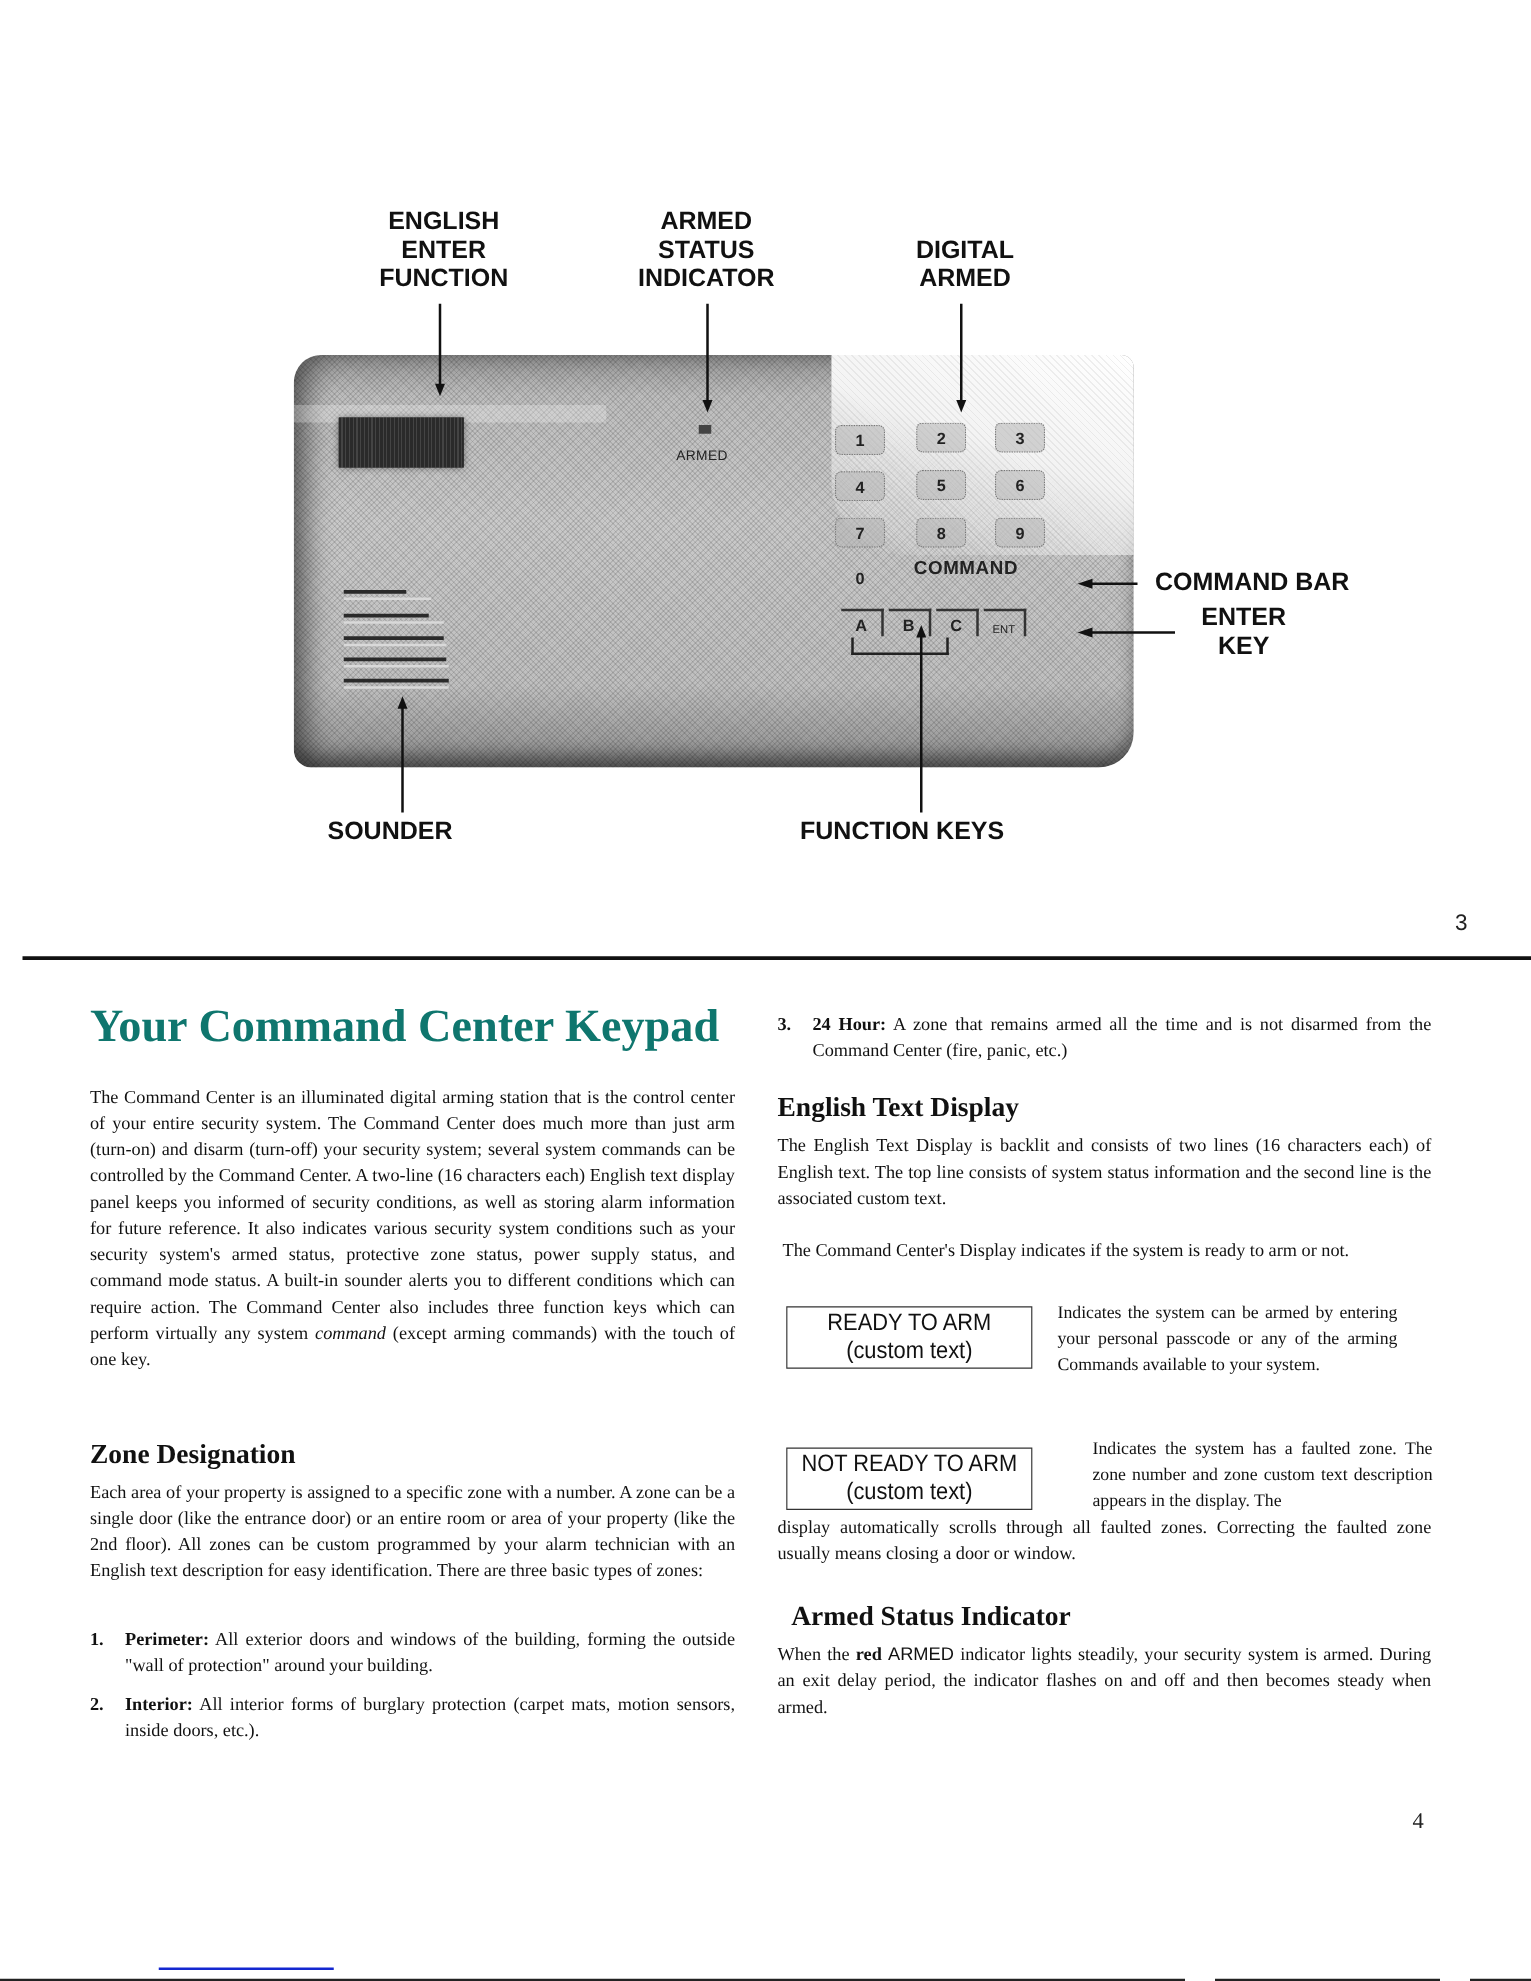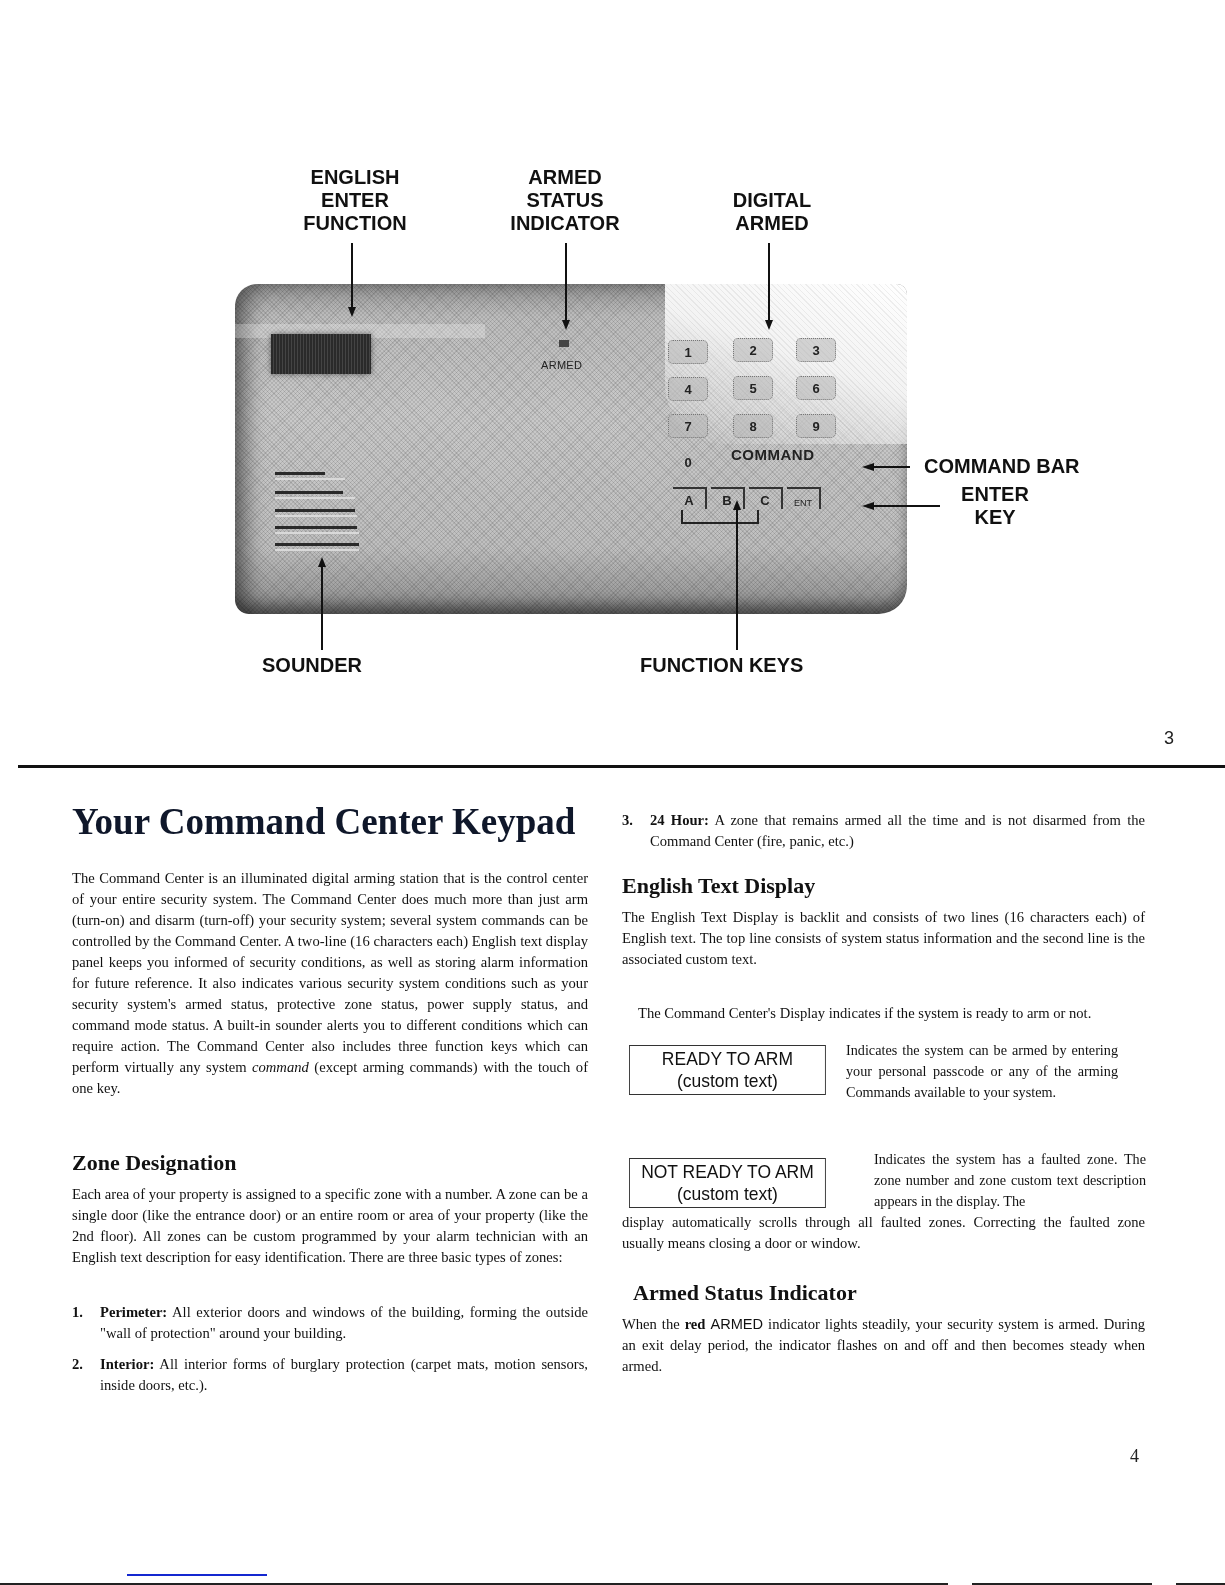--- a/index.html
+++ b/index.html
@@ -55,21 +55,21 @@
     .fkey.ent { font-size: 9px; font-weight: normal; text-align: center; }
     .fbracket { position: absolute; left: 446px; top: 226px; width: 74px; height: 12px; border-left: 2px solid #222; border-right: 2px solid #222; border-bottom: 2px solid #222; }
     .grille { position: absolute; height: 3px; background: #2a2a2a; }
     .grille.light { background: #d9d9d9; height: 2px; }
 
     
     .page-num { position: absolute; font-family: "Liberation Sans", sans-serif; font-size: 18px; color: #222; }
     .hr { position: absolute; left: 18px; top: 765px; width: 1207px; height: 3px; background: #111; }
 
     
-    .h1 { position: absolute; left: 72px; top: 800px; font-family: "Liberation Serif", serif; font-weight: bold; font-size: 37px; line-height: 44px; color: #0f172a; white-space: nowrap; }
+    .h1 { position: absolute; left: 72px; top: 800px; font-family: "Liberation Serif", serif; font-weight: bold; font-size: 37px; line-height: 44px; color: #0f766e; white-space: nowrap; }
     .h2 { position: absolute; font-family: "Liberation Serif", serif; font-weight: bold; font-size: 22px; line-height: 26px; color: #111; white-space: nowrap; }
     .para { position: absolute; font-family: "Liberation Serif", serif; font-size: 14.6px; line-height: 21px; text-align: justify; color: #111; }
     .li { position: absolute; font-family: "Liberation Serif", serif; font-size: 14.6px; line-height: 21px; color: #111; }
     .li .num { position: absolute; left: 0; top: 0; font-weight: bold; }
     .li .body { margin-left: 28px; display: block; text-align: justify; }
     .li .term { font-weight: bold; }
     .cmd-italic { font-style: italic; }
     .bold { font-weight: bold; }
     .sans { font-family: "Liberation Sans", sans-serif; }
 
@@ -195,21 +195,21 @@
 </div>
 
 <div class="li" style="left:622px; top:810px; width:523px;">
   <span class="num">3.</span>
   <span class="body"><span class="term">24 Hour:</span><span> A zone that remains armed all the time and is not disarmed from the Command Center (fire, panic, etc.)</span></span>
 </div>
 
 <div class="h2" style="left:622px; top:873px;">English Text Display</div>
 <p class="para" style="left:622px; top:907px; width:523px; margin:0;">The English Text Display is backlit and consists of two lines (16 characters each) of English text.   The top line consists of system status information and the second line is the associated custom text.</p>
 
-<p class="para" style="left:622px; top:987px; width:523px; margin:16px;">The Command Center's Display indicates if the system is ready to arm or not.</p>
+<p class="para" style="left:622px; top:987px; width:523px; margin:4px;">The Command Center's Display indicates if the system is ready to arm or not.</p>
 
 <div class="dispbox" style="left:629px; top:1045px;">
   <div>READY TO ARM</div>
   <div>(custom text)</div>
 </div>
 <p class="desc" style="left:846px; top:1040px; width:272px; margin:0;">Indicates the system can be armed by entering your personal passcode or any of the arming Commands available to your system.</p>
 
 <div class="dispbox" style="left:629px; top:1158px;">
   <div>NOT READY TO ARM</div>
   <div>(custom text)</div>

